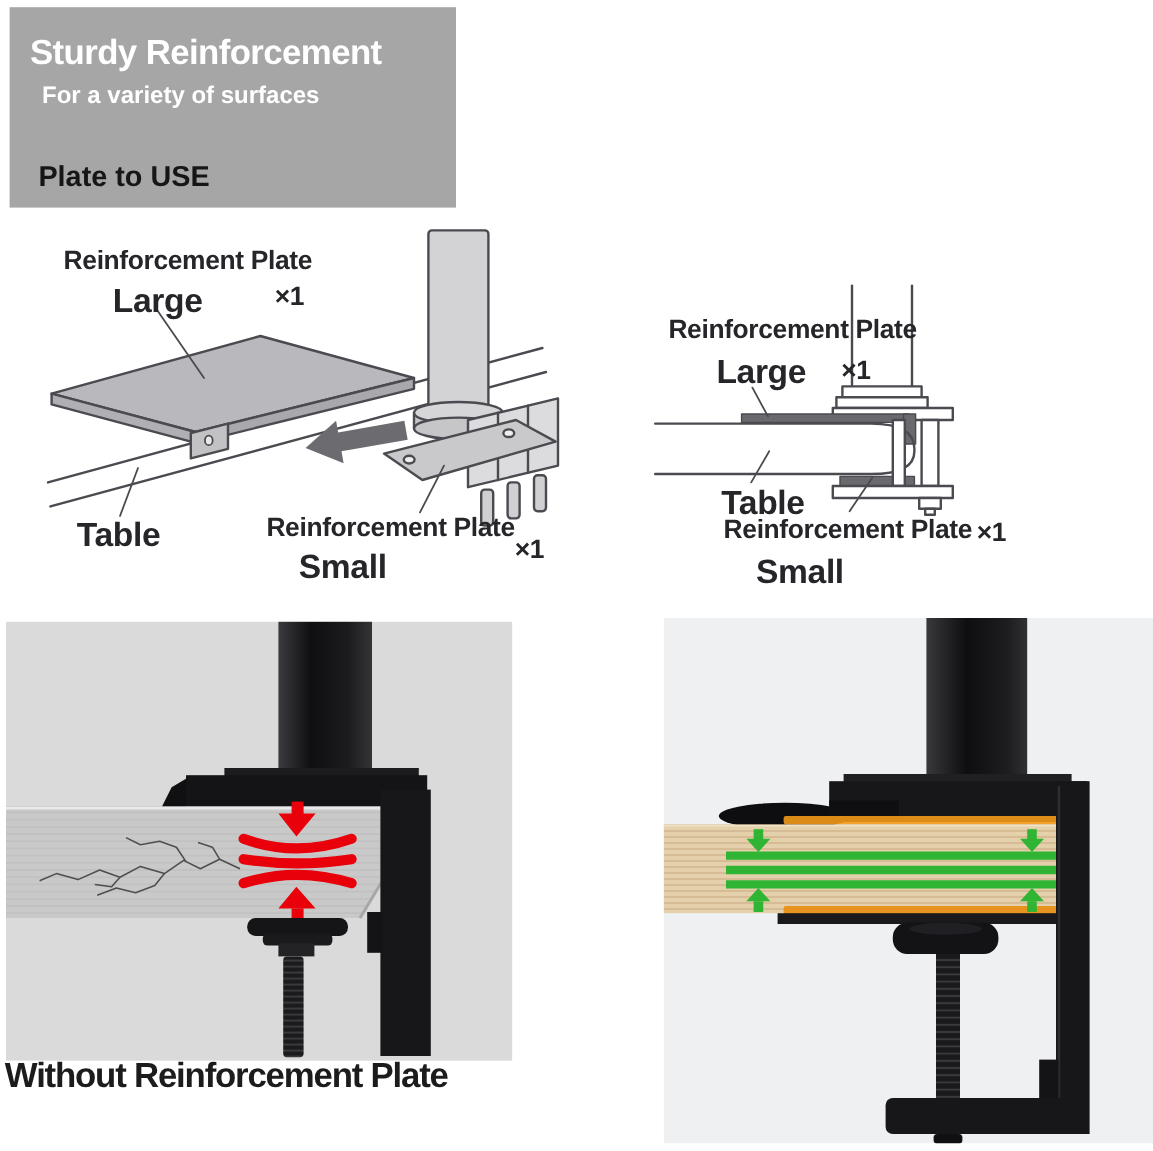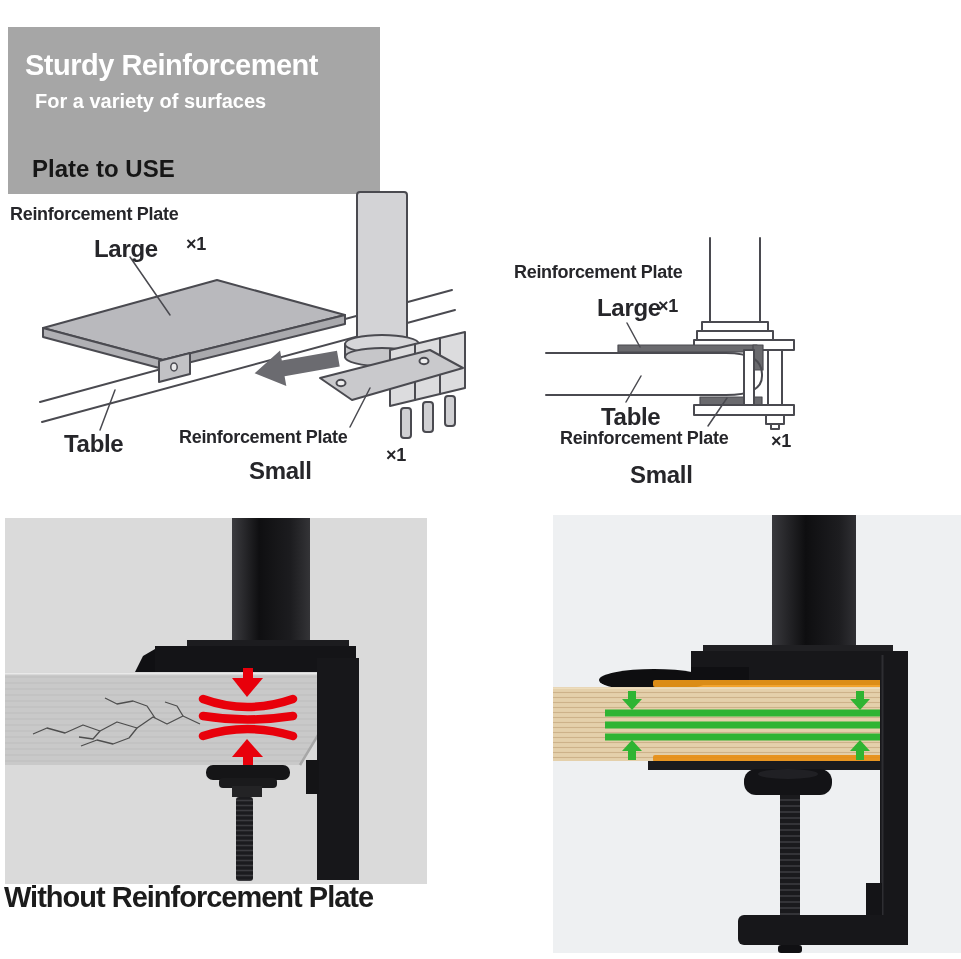--- a/index.html
+++ b/index.html
@@ -1,25 +1,25 @@
 <!DOCTYPE html>
 <html><head>
 <meta charset="utf-8">
 <style>
   html,body{margin:0;padding:0;background:#ffffff;}
   .canvas{position:relative;width:961px;height:959px;background:#ffffff;overflow:hidden;
           font-family:"Liberation Sans","DejaVu Sans",sans-serif;}
   
-  .header-box{position:absolute;left:8px;top:6px;width:372px;height:167px;background:#a6a6a6;margin-top:21px;}
+  .header-box{position:absolute;left:8px;top:6px;width:372px;height:167px;background:#a6a6a6;}
   .header-title{position:absolute;left:17px;top:22px;font-size:29px;font-weight:bold;color:#ffffff;letter-spacing:-0.5px;}
   .header-sub{position:absolute;left:27px;top:63px;font-size:20px;font-weight:bold;color:#ffffff;}
   .header-tag{position:absolute;left:24px;top:128px;font-size:24px;font-weight:bold;color:#161616;}
   
   .dlabel{position:absolute;font-weight:bold;color:#26262a;white-space:nowrap;letter-spacing:-0.3px;}
-  .fs19{font-size:18px;} .fs20{font-size:24px;} .qty{font-weight:bold;color:#26262a;}
+  .fs19{font-size:22px;margin-left:43px;} .fs20{font-size:28px;} .qty{font-weight:bold;color:#26262a;}
   
   .mid-svg{position:absolute;left:0;top:180px;}
   .photo-l{position:absolute;left:5px;top:518px;}
   .photo-r{position:absolute;left:553px;top:515px;}
   .caption{position:absolute;left:4px;top:881px;font-size:29px;font-weight:bold;color:#1c1c1c;letter-spacing:-1px;white-space:nowrap;}
 </style>
 </head>
 <body>
 
 <div class="canvas">

